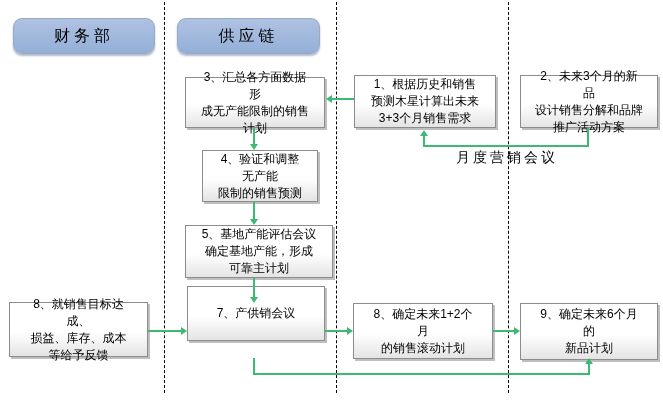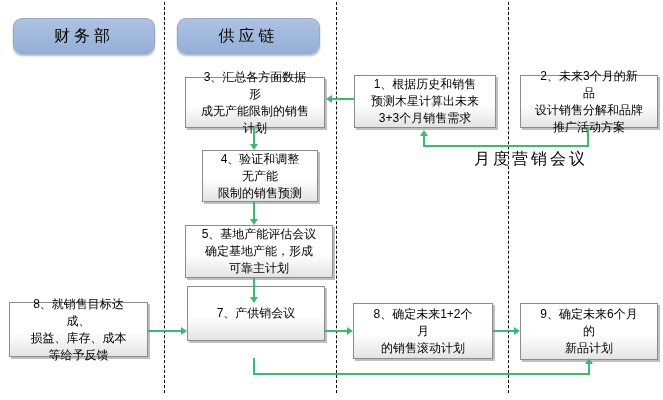--- a/index.html
+++ b/index.html
@@ -29,22 +29,22 @@
   }
   .box span{white-space:pre-line;}
   .hl{position:absolute;height:2px;background:var(--arrow,#3CB973);}
   .vl{position:absolute;width:2px;background:var(--arrow,#3CB973);}
   .ah{position:absolute;width:0;height:0;}
   .ah-r{border-top:4px solid transparent;border-bottom:4px solid transparent;border-left:6px solid var(--arrow,#3CB973);}
   .ah-l{border-top:4px solid transparent;border-bottom:4px solid transparent;border-right:6px solid var(--arrow,#3CB973);}
   .ah-d{border-left:4px solid transparent;border-right:4px solid transparent;border-top:6px solid var(--arrow,#3CB973);}
   .ah-u{border-left:4px solid transparent;border-right:4px solid transparent;border-bottom:6px solid var(--arrow,#3CB973);}
   .flow-label{
-    position:absolute;left:456px;top:149px;width:132px;text-align:right;
-    font-size:16px;letter-spacing:3px;
+    position:absolute;left:456px;top:149px;width:132px;text-align:left;
+    font-size:14px;letter-spacing:3px;
   }
 </style>
 </head>
 <body>
 
 <div class="canvas">
 
   <div class="sep" style="left:164px"></div>
   <div class="sep" style="left:336px"></div>
   <div class="sep" style="left:508px"></div>

